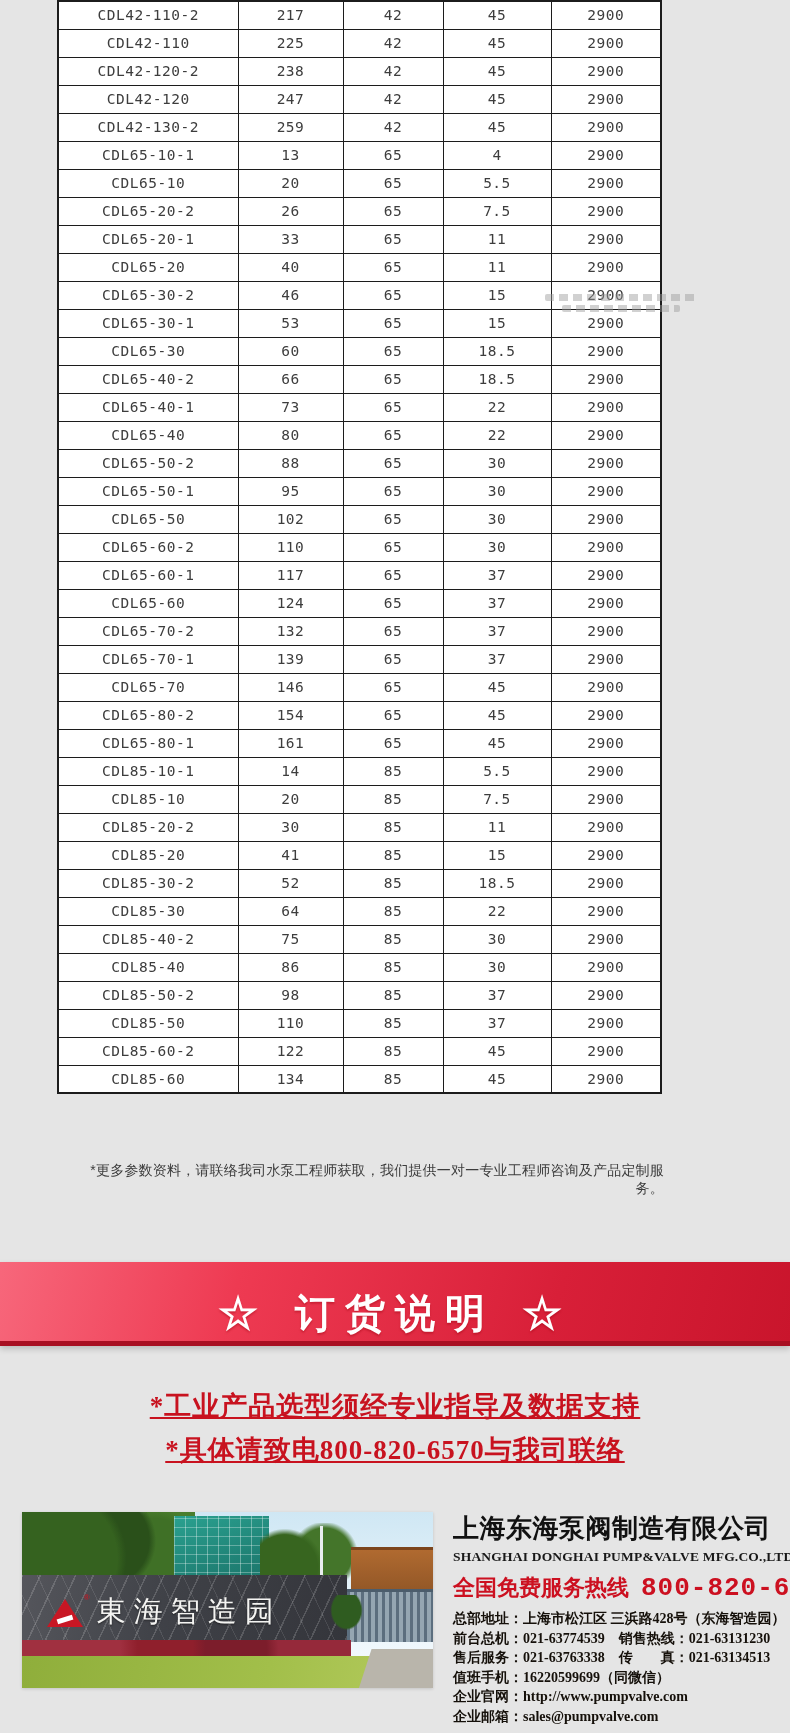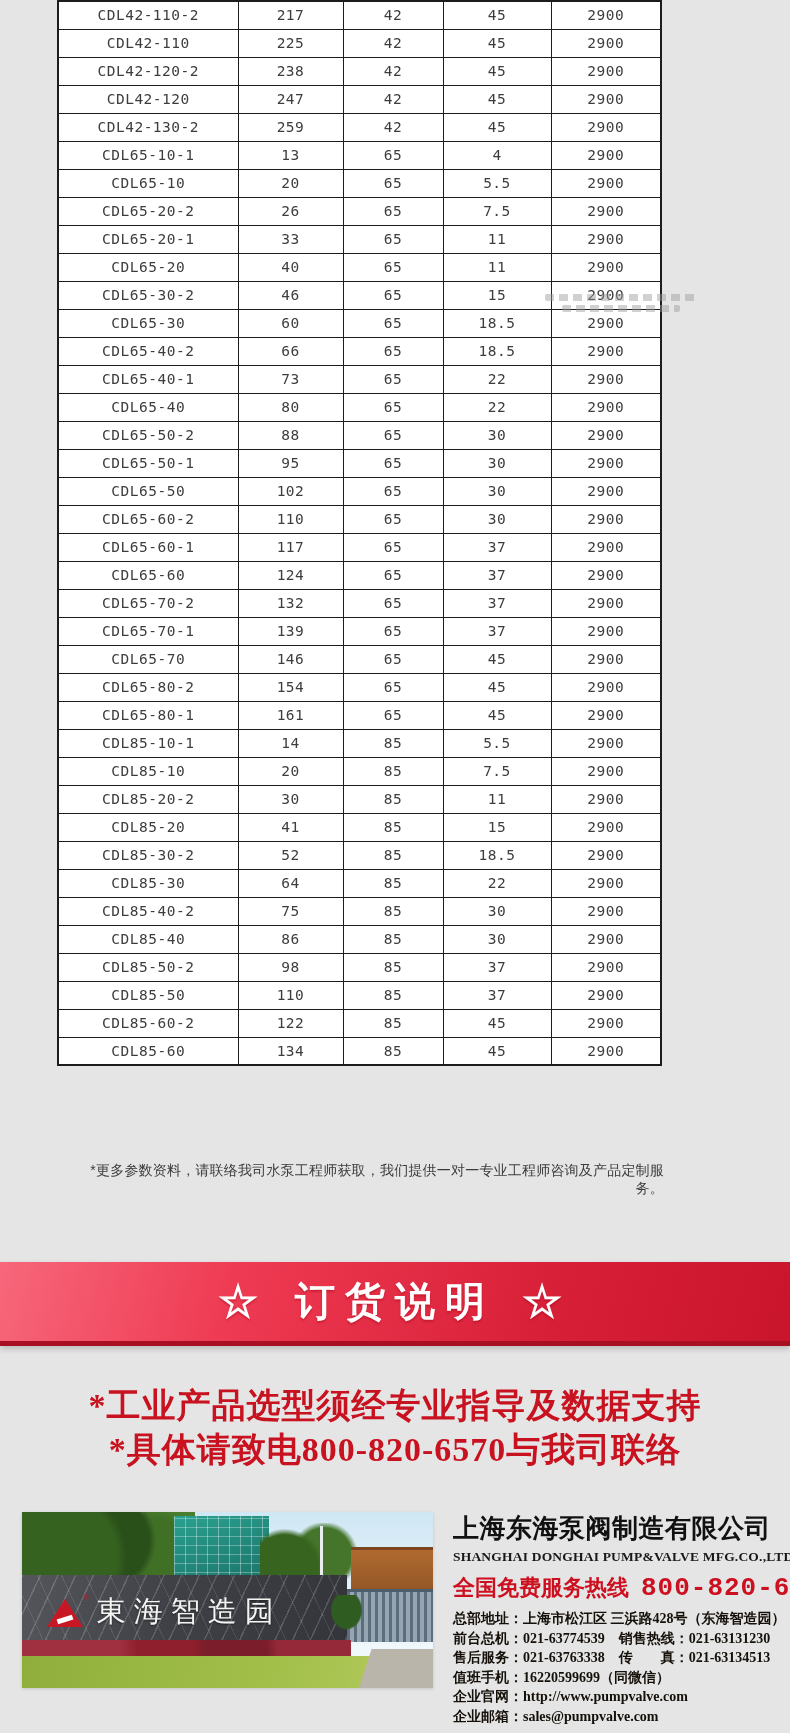--- a/index.html
+++ b/index.html
@@ -41,37 +41,37 @@
     position:absolute; left:64px; top:1162px; width:600px;
     font-size:14px; color:#3c3c3c; letter-spacing:0.2px;text-align:right;
   }
 
   
   .banner {
     position:absolute; left:0; top:1262px; width:790px; height:84px;
     background:linear-gradient(105deg,#f7677b 0%, #ee3a52 30%, #d81f38 70%, #c9152c 100%);
     border-bottom:5px solid #a80f22;
     box-shadow:0 3px 6px rgba(0,0,0,0.18);
-    display:flex; align-items:center; justify-content:center;
+    display:flex; align-items:flex-end; justify-content:center;
   }
   .banner-text {
     color:#ffffff; font-weight:bold; font-size:40px;
     letter-spacing:10px; word-spacing:6px;
     text-shadow:0 2px 2px rgba(150,0,15,0.35);
   }
 
   
   .notices {
     position:absolute; left:0; top:1384px; width:790px;
     text-align:center;
   }
   .notice-line {
     font-family:"Liberation Serif", serif;
-    font-weight:bold; font-size:34px; line-height:44px;
-    color:#c8121f; letter-spacing:1px;
+    font-weight:bold; font-size:27px; line-height:44px;
+    color:#c8121f; letter-spacing:1px;text-decoration:underline;
   }
 
   
   .photo {
     position:absolute; left:22px; top:1512px; width:411px; height:176px;
     overflow:hidden; background:linear-gradient(#cfe7f4,#eaf5fb 55%,#f5fafd);
     box-shadow:0 1px 3px rgba(0,0,0,0.15);
   }
   .ph-trees-left { position:absolute; left:0; top:0; width:42%; height:58%;
     background:
@@ -243,20 +243,27 @@
         <tr>
           <td>CDL65-20</td>
           <td>40</td>
           <td>65</td>
           <td>11</td>
           <td>2900</td>
         </tr>
         <tr>
           <td>CDL65-30-2</td>
           <td>46</td>
+          <td>65</td>
+          <td>15</td>
+          <td>2900</td>
+        </tr>
+        <tr>
+          <td>CDL65-30-1</td>
+          <td>53</td>
           <td>65</td>
           <td>15</td>
           <td>2900</td>
         </tr>
         <tr>
           <td>CDL65-30</td>
           <td>60</td>
           <td>65</td>
           <td>18.5</td>
           <td>2900</td>

